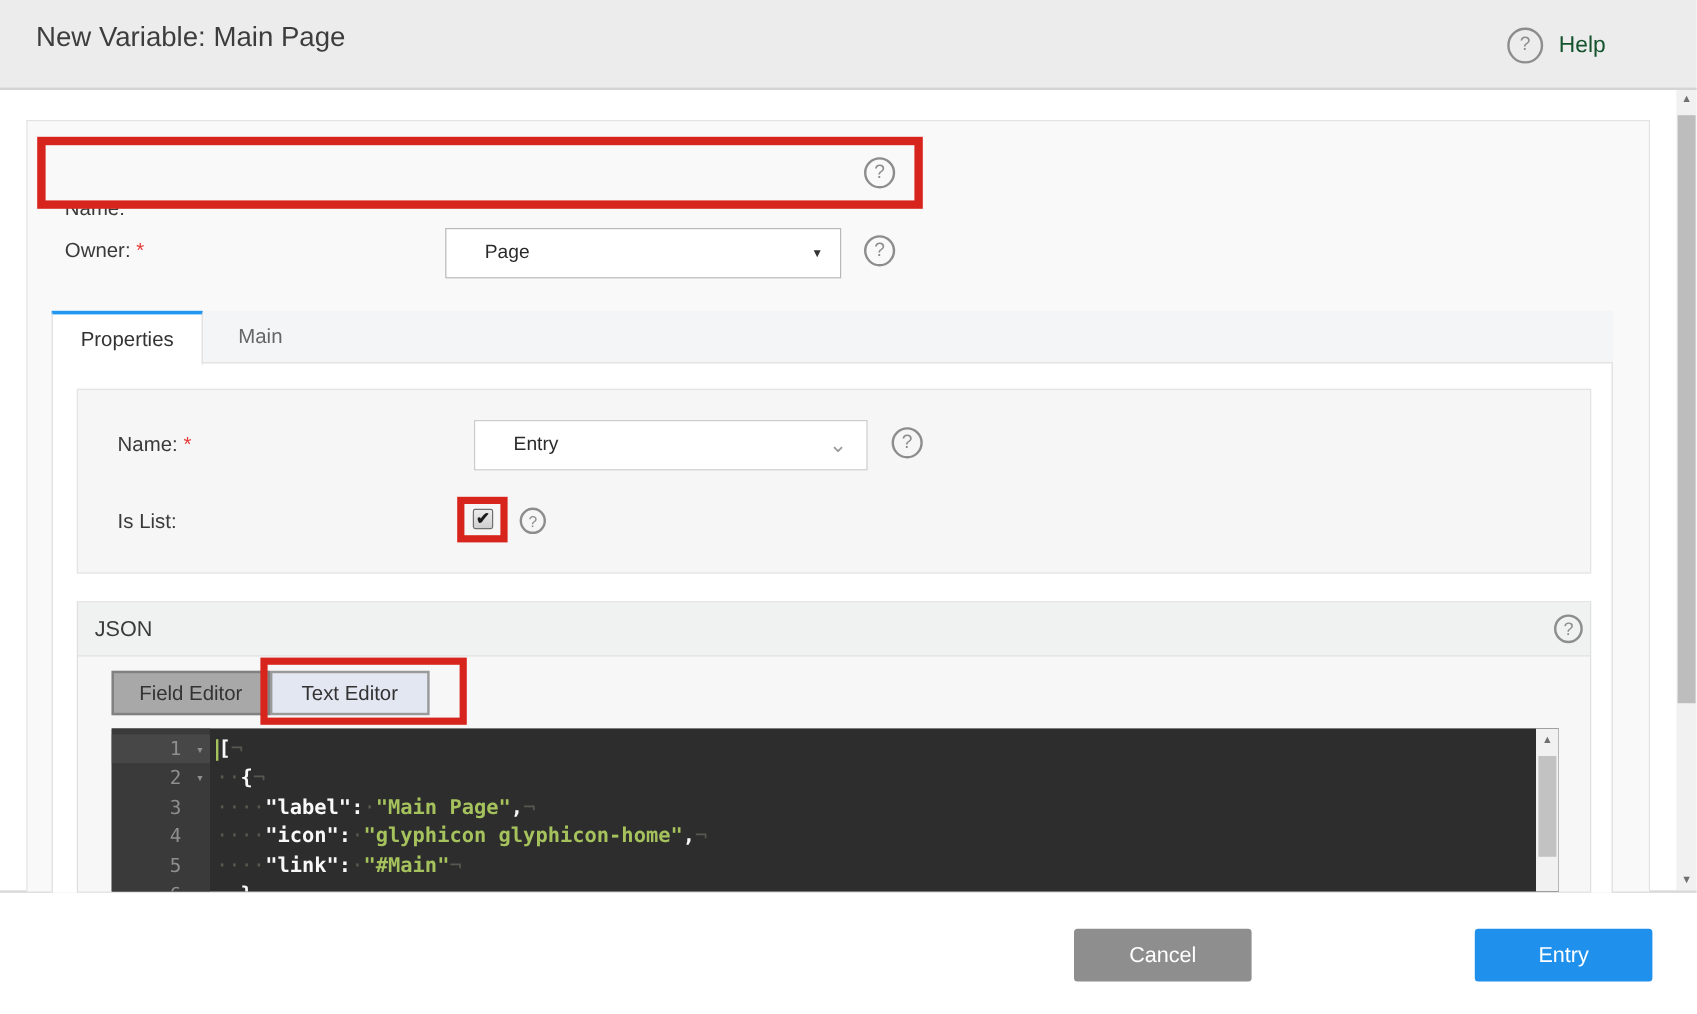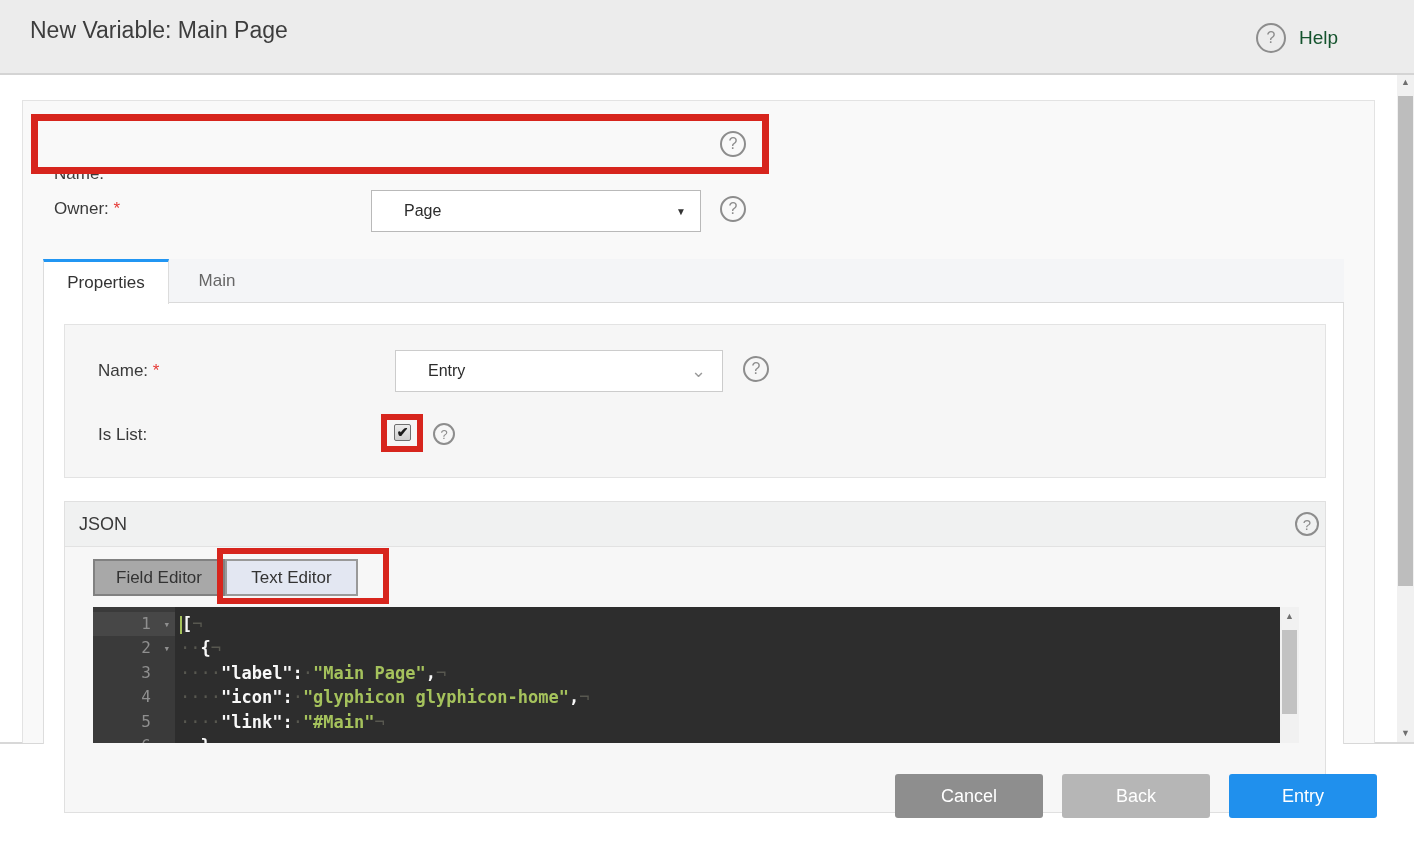--- a/index.html
+++ b/index.html
@@ -50,21 +50,21 @@
   #props-box{left:20px;top:21px;width:1262px;height:154px;background:#f6f6f6;border:1px solid #e3e3e3;}
   #type-lbl{left:33px;top:36px;}
   #type-select{left:330px;top:25px;width:328px;height:42px;border-color:#cccccc;}
   #type-help{left:678px;top:31px;}
   #islist-lbl{left:33px;top:100px;}
   #islist-ann{left:316px;top:89px;width:42px;height:38px;border-width:6px;}
   #islist-checkbox{left:329px;top:99px;width:17px;height:17px;border:1px solid #6f6f6f;border-radius:2px;background:linear-gradient(#ececec,#cfcfcf);color:#1b1b1b;font-size:14px;line-height:15px;text-align:center;font-weight:bold;}
   #islist-help{left:368px;top:98px;}
 
   
-  #json-box{left:20px;top:198px;width:1262px;height:312px;border:1px solid #e0e0e0;background:#f7f7f7;padding-left:36px;}
+  #json-box{left:20px;top:198px;width:1262px;height:243px;border:1px solid #e0e0e0;background:#f7f7f7;padding-left:36px;}
   #json-hdr{left:0;top:0;width:100%;height:45px;background:#f0f1f1;border-bottom:1px solid #e2e2e2;}
   #json-title{left:14px;top:0;height:45px;display:flex;align-items:center;font-size:18px;color:#3a3a3a;}
   #json-help{left:1230px;top:10px;}
   .mode-btn{height:37px;display:flex;align-items:center;justify-content:center;font-size:17px;color:#333;}
   #mode-field{left:28px;top:57px;width:132px;background:#a8a8a8;border:2px solid #818181;}
   #mode-text{left:160px;top:57px;width:133px;background:#e3e7f2;border:2px solid #999999;}
   #texteditor-ann{left:152px;top:46px;width:172px;height:56px;border-width:6px;}
 
   
   #editor{left:28px;top:105px;width:1206px;height:136px;background:#2d2d2d;overflow:hidden;}
@@ -195,16 +195,15 @@
             <div class="abs scroll-arrow" id="ed-up">▲</div>
             <div class="abs" id="ed-thumb"></div>
           </div>
         </div>
       </div>
 
     </div>
   </div>
 
   <div class="abs footer-btn" id="btn-cancel">Cancel</div>
-  <div class="abs footer-btn" id="btn-back">Back</div>
   <div class="abs footer-btn" id="btn-done">Entry</div>
 
 </div>
 
 </body></html>

